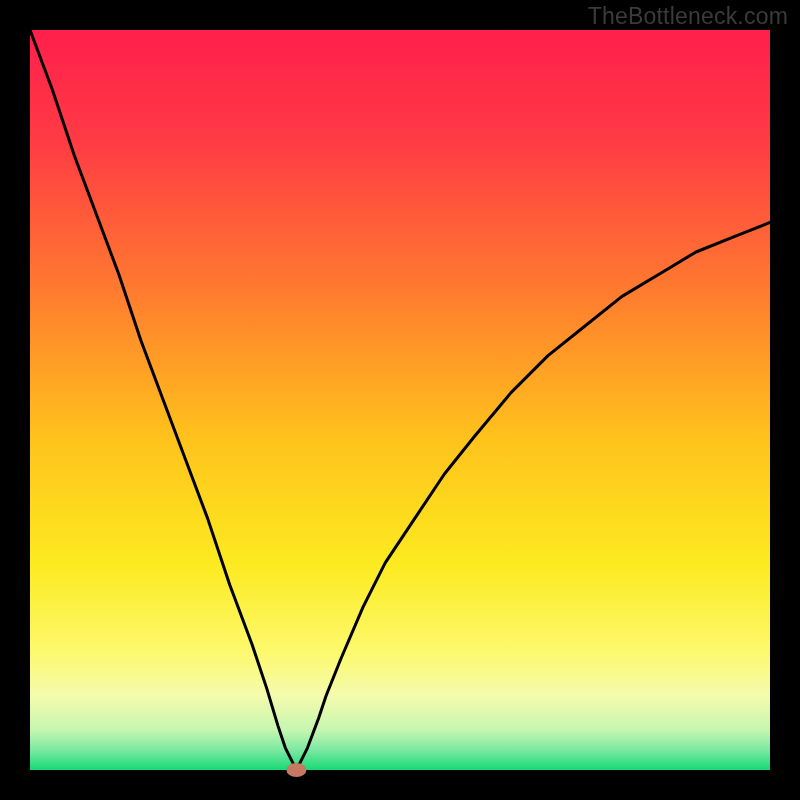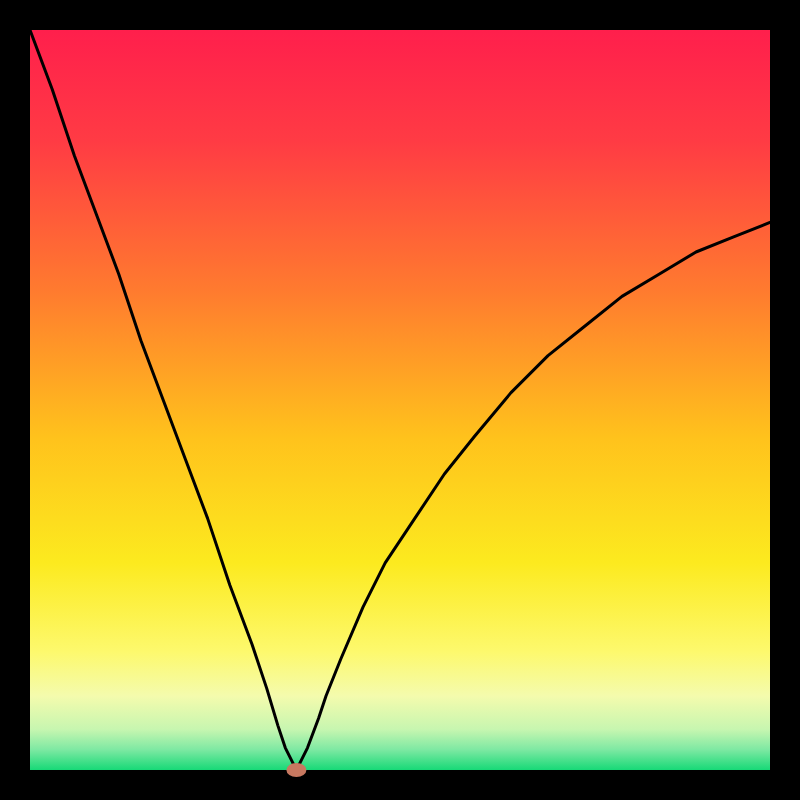--- a/index.html
+++ b/index.html
@@ -27,20 +27,21 @@
     z-index: 10;
   }
   svg {
     display: block;
   }
 </style>
 </head>
 <body>
 
 <div class="wrapper">
+  <div class="watermark">TheBottleneck.com</div>
   <svg id="chart-svg" width="800" height="800" viewBox="0 0 800 800">
     <defs>
       <linearGradient id="bg-grad" x1="0" y1="0" x2="0" y2="1">
           <stop offset="0%" stop-color="#ff1f4c"></stop>
           <stop offset="15%" stop-color="#ff3b44"></stop>
           <stop offset="35%" stop-color="#ff7a2f"></stop>
           <stop offset="55.00000000000001%" stop-color="#ffc21c"></stop>
           <stop offset="72%" stop-color="#fcea1f"></stop>
           <stop offset="84%" stop-color="#fdf96d"></stop>
           <stop offset="90%" stop-color="#f4fbad"></stop>

